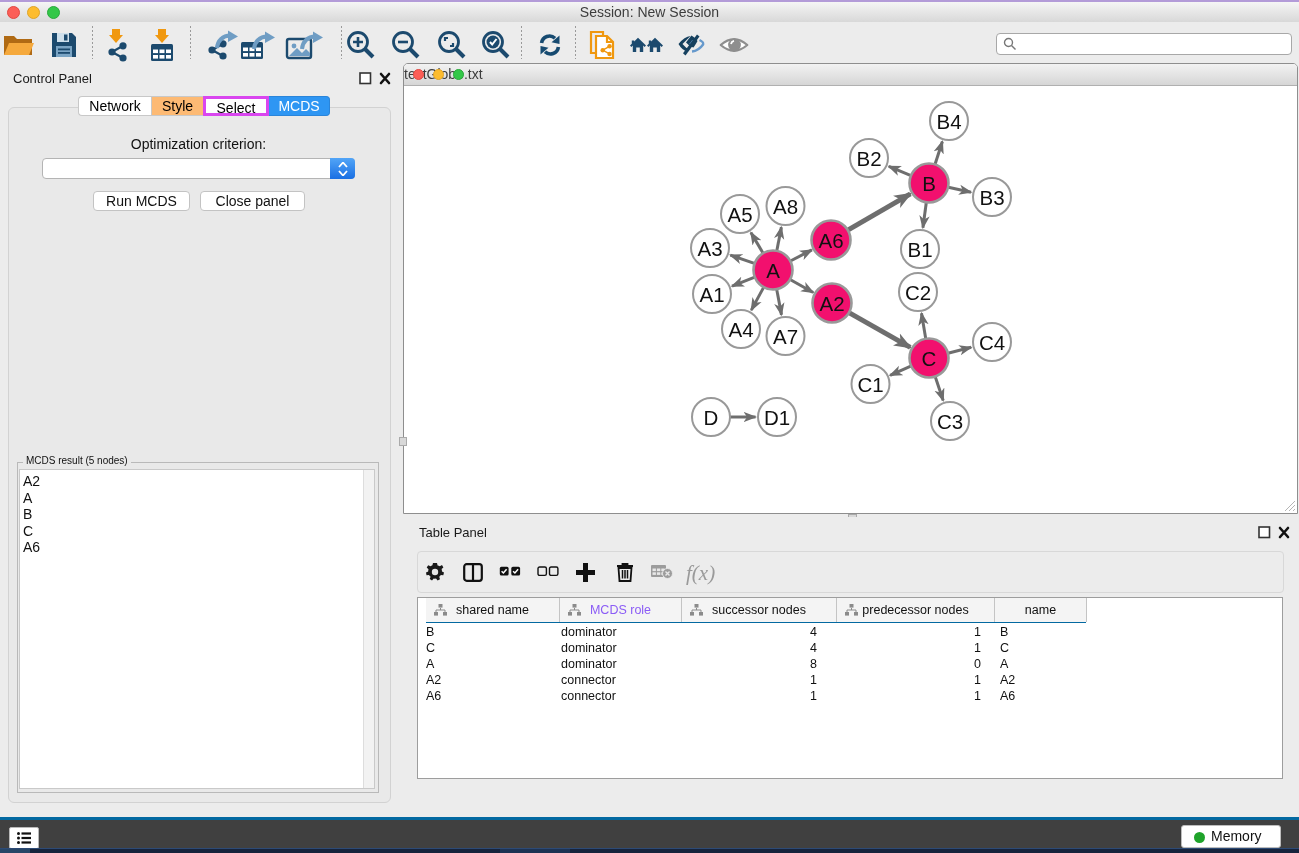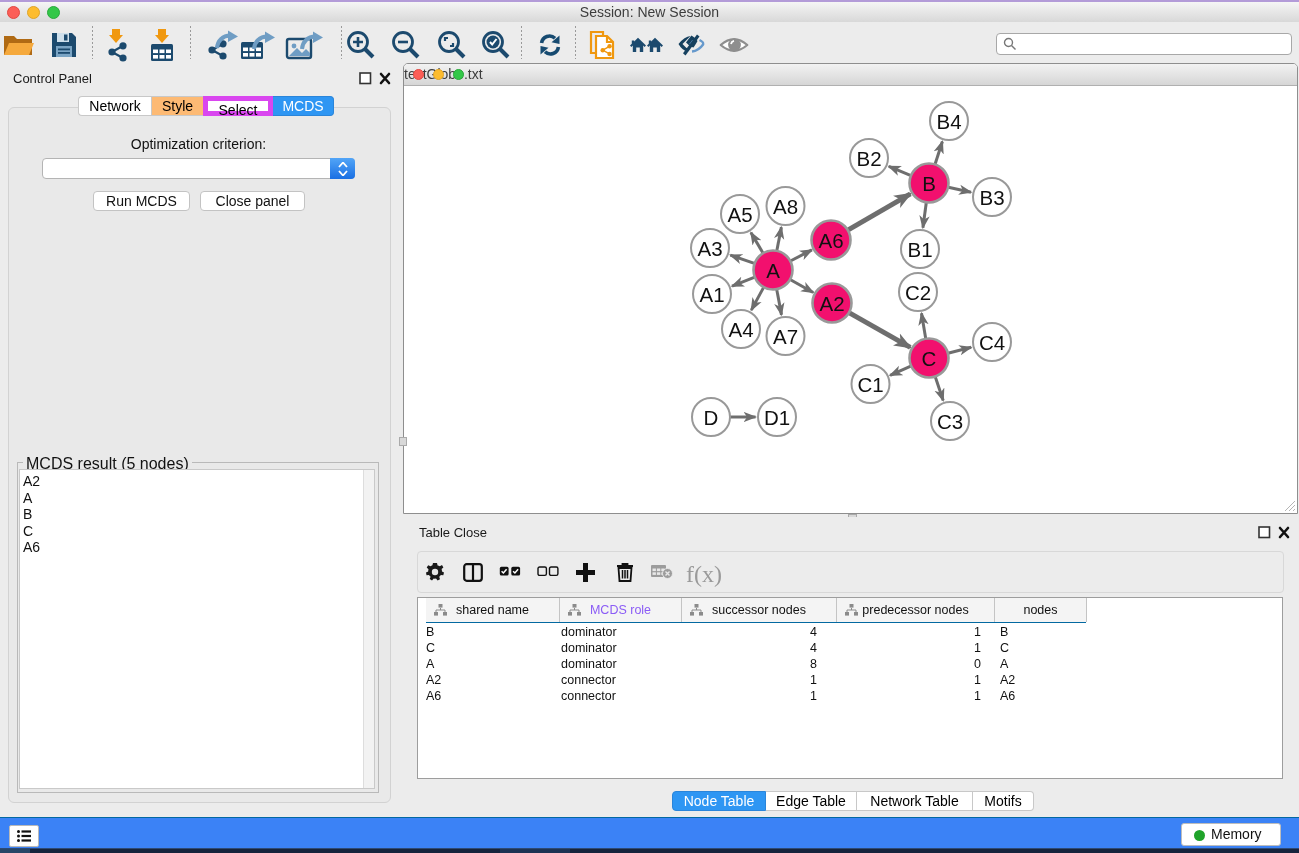--- a/index.html
+++ b/index.html
@@ -161,36 +161,36 @@
 </div>
 <div class="abs" style="left:13px;top:71px;font-size:13px;color:#1a1a1a">Control Panel</div>
 <svg width="34" height="13" viewBox="0 0 34 13" style="position:absolute;left:359px;top:72px">
 <rect x="1" y="1" width="10.5" height="10.5" fill="#fff" stroke="#333" stroke-width="1.6"></rect>
 <path d="M22 2 L30 11 M30 2 L22 11" stroke="#111" stroke-width="2.6" stroke-linecap="round"></path>
   </svg>
 <div class="abs" style="left:8px;top:107px;width:381px;height:694px;background:#e9e9e9;border:1px solid #d2d2d2;border-radius:6px"></div>
 <div class="abs" style="left:78px;top:96px;height:20px;display:flex;font-size:14px;text-align:center">
 <div style="width:72px;background:#fff;border:1px solid #c8c8c8;border-right:none;border-radius:4px 0 0 4px;line-height:19px">Network</div>
 <div style="width:51px;background:#fdba74;border:1px solid #c8c8c8;border-right:none;line-height:19px">Style</div>
-<div style="width:60px;background:#fff;border:5px solid #d946ef;line-height:19px">Select</div>
+<div style="width:60px;background:#fff;border:3px solid #d946ef;line-height:19px">Select</div>
 <div style="width:60px;background:#2e96f3;color:#fff;border:1px solid #2a85da;border-left:none;border-radius:0 4px 4px 0;line-height:19px">MCDS</div>
 </div>
 <div class="abs" style="left:0;top:136px;width:397px;text-align:center;font-size:14px;color:#111">Optimization criterion:</div>
 <div class="abs" style="left:42px;top:158px;width:313px;height:21px;background:#fff;border:1px solid #b4b4b4;border-radius:4px;box-sizing:border-box">
 <div style="position:absolute;right:-1px;top:-1px;width:25px;height:21px;background:linear-gradient(#52a5f7,#1a6fe3);border-radius:0 4px 4px 0">
 <svg width="12" height="14" viewBox="0 0 12 14" style="position:absolute;left:6.5px;top:3.5px">
         <path d="M2 5 L6 0.5 L10 5" fill="none" stroke="#fff" stroke-width="1.8"></path>
         <path d="M2 9 L6 13.5 L10 9" fill="none" stroke="#fff" stroke-width="1.8"></path>
       </svg>
 </div>
   </div>
 <div class="abs" style="left:93px;top:191px;width:97px;height:20px;background:#fff;border:1px solid #c3c3c3;border-radius:4px;box-sizing:border-box;text-align:center;font-size:14px;line-height:18px;color:#111">Run MCDS</div>
 <div class="abs" style="left:200px;top:191px;width:105px;height:20px;background:#fff;border:1px solid #c3c3c3;border-radius:4px;box-sizing:border-box;text-align:center;font-size:14px;line-height:18px;color:#111">Close panel</div>
 <div class="abs" style="left:17px;top:462px;width:362px;height:331px;border:1px solid #b9b9b9;box-sizing:border-box">
-<div style="position:absolute;left:5px;top:-8px;background:#e9e9e9;padding:0 3px;font-size:16px;color:#111">MCDS result (5 nodes)</div>
+<div style="position:absolute;left:5px;top:-8px;background:#e9e9e9;padding:0 3px;font-size:10px;color:#111">MCDS result (5 nodes)</div>
 <div style="position:absolute;left:1px;top:6px;width:354px;height:318px;background:#fff;border:1px solid #c9c9c9">
 <div style="padding:3px 0 0 3px;font-size:14px;line-height:16.5px;color:#111">A2<br>A<br>B<br>C<br>A6</div>
 <div style="position:absolute;right:0;top:0;width:10px;height:100%;background:#f2f2f2;border-left:1px solid #ddd"></div>
 </div>
   </div>
 <div class="abs" style="left:403px;top:63px;width:895px;height:451px;border:1px solid #8e8e8e;border-radius:5px 5px 0 0;box-sizing:border-box;background:#fff">
 <div style="position:absolute;left:0;top:0;width:100%;height:21px;background:linear-gradient(#f2f2f2,#d6d6d6);border-bottom:1px solid #b0b0b0;border-radius:4px 4px 0 0">
 <div style="position:absolute;left:0;top:0;width:100%;font-size:14px;color:#3c3c3c;line-height:21px">testGlobe.txt</div>
 <div style="position:absolute;left:9px;top:5px;width:11px;height:11px;border-radius:50%;background:#fc5e57;border:1px solid #e14942;box-sizing:border-box"></div>
 <div style="position:absolute;left:29px;top:5px;width:11px;height:11px;border-radius:50%;background:#fdbc2e;border:1px solid #e0a427;box-sizing:border-box"></div>
@@ -273,21 +273,21 @@
       <g stroke="#b5b5b5" stroke-width="1">
         <line x1="13" y1="3" x2="3" y2="13"></line>
         <line x1="13" y1="7" x2="7" y2="13"></line>
         <line x1="13" y1="11" x2="11" y2="13"></line>
       </g>
     </svg>
 </div>
 <div class="abs" style="left:399px;top:437px;width:6px;height:7px;background:#d8d8d8;border:1px solid #aaa"></div>
 <div class="abs" style="left:848px;top:514px;width:7px;height:6px;background:#d8d8d8;border:1px solid #aaa"></div>
 <div class="abs" id="tablepanel" style="left:403px;top:517px;width:896px;height:300px;background:#ececec">
-<div class="abs" style="left:16px;top:8px;font-size:13px;color:#1a1a1a">Table Close</div>
+<div class="abs" style="left:16px;top:8px;font-size:13px;color:#1a1a1a">Table Panel</div>
 <svg width="34" height="13" viewBox="0 0 34 13" style="position:absolute;left:855px;top:9px">
 <rect x="1" y="1" width="10.5" height="10.5" fill="#fff" stroke="#333" stroke-width="1.6"></rect>
 <path d="M22 2 L30 11 M30 2 L22 11" stroke="#111" stroke-width="2.6" stroke-linecap="round"></path>
     </svg>
 <svg width="18" height="18" viewBox="0 0 18 18" style="position:absolute;left:23px;top:46px">
       <g fill="#1a1a1a">
         <path d="M9 0 L11 0 L11.6 2.4 A7 7 0 0 1 13.8 3.3 L16 2 L17.4 4.4 L15.6 6.1 A7 7 0 0 1 16 8.4 L18 9.6 L17.3 12.2 L14.8 12 A7 7 0 0 1 13.2 13.8 L14 16.2 L11.6 17.5 L10 15.6 A7 7 0 0 1 7.7 15.6 L6 17.4 L3.7 16 L4.6 13.7 A7 7 0 0 1 3 12 L0.5 12.2 L0 9.5 L2.2 8.5 A7 7 0 0 1 2.5 6.2 L0.7 4.5 L2.2 2.2 L4.5 3.2 A7 7 0 0 1 6.4 2.2 L7 0 Z"></path>
       </g>
       <circle cx="9" cy="9" r="3.2" fill="#e8e8e8"></circle>
     </svg>
@@ -329,21 +329,21 @@
         <rect x="1.5" y="4.5" width="3.4" height="2.6"></rect>
         <rect x="5.9" y="4.5" width="3.4" height="2.6"></rect>
         <rect x="10.3" y="4.5" width="3.4" height="2.6"></rect>
         <rect x="1.5" y="8.3" width="3.4" height="2.6"></rect>
         <rect x="5.9" y="8.3" width="3.4" height="2.6"></rect>
         <rect x="10.3" y="8.3" width="3.4" height="2.6"></rect>
       </g>
       <circle cx="16.5" cy="9.5" r="5" fill="#9c9c9c" stroke="#e8e8e8" stroke-width="1"></circle>
       <path d="M14.5 7.5 L18.5 11.5 M18.5 7.5 L14.5 11.5" stroke="#e8e8e8" stroke-width="1.4"></path>
     </svg>
-<div style="position:absolute;left:283px;top:44px;font-family:'Liberation Serif',serif;font-size:24px;color:#9a9a9a">f(x)</div>
+<div style="position:absolute;left:283px;top:44px;font-family:'Liberation Serif',serif;font-style:italic;font-size:21px;color:#9a9a9a">f(x)</div>
 <div class="abs" style="left:14px;top:34px;width:867px;height:42px;border:1px solid #d8d8d8;border-radius:4px;box-sizing:border-box"></div>
 <div class="abs" style="left:14px;top:80px;width:866px;height:182px;background:#fff;border:1px solid #9d9d9d;box-sizing:border-box">
 <div class="abs" style="left:8px;top:0;width:660px;height:24px;background:#f4f4f4;border-bottom:1px solid #0369a1">
 <div class="abs" style="left:0px;top:0;width:134px;height:24px;border-right:1px solid #c4c4c4;box-sizing:border-box">
 <svg width="13" height="12" viewBox="0 0 13 12" style="position:absolute;left:8px;top:6px">
             <g fill="#8b8b8b">
               <rect x="4.5" y="0" width="4" height="3.6"></rect>
               <rect x="0" y="8" width="4" height="3.6"></rect>
               <rect x="9" y="8" width="4" height="3.6"></rect>
             </g>
@@ -378,21 +378,21 @@
             <g fill="#8b8b8b">
               <rect x="4.5" y="0" width="4" height="3.6"></rect>
               <rect x="0" y="8" width="4" height="3.6"></rect>
               <rect x="9" y="8" width="4" height="3.6"></rect>
             </g>
             <path d="M6.5 4 V6 M2 8 V6 H11 V8" stroke="#8b8b8b" fill="none" stroke-width="1"></path>
           </svg>
 <div style="width:100%;text-align:center;font-size:12.5px;line-height:24px;color:#111">predecessor nodes</div>
         </div>
 <div class="abs" style="left:569px;top:0;width:92px;height:24px;border-right:1px solid #c4c4c4;box-sizing:border-box">
-<div style="width:100%;text-align:center;font-size:12.5px;line-height:24px;color:#111">nodes</div>
+<div style="width:100%;text-align:center;font-size:12.5px;line-height:24px;color:#111">name</div>
         </div>
 </div>
 <div class="abs" style="left:0;top:26px;width:100%;height:16px;font-size:12.5px;line-height:16px;color:#111">
 <div class="abs" style="left:8px">B</div>
         <div class="abs" style="left:143px">dominator</div>
 <div class="abs" style="left:256px;width:143px;text-align:right">4</div>
 <div class="abs" style="left:411px;width:152px;text-align:right">1</div>
 <div class="abs" style="left:582px">B</div>
       </div>
 <div class="abs" style="left:0;top:42px;width:100%;height:16px;font-size:12.5px;line-height:16px;color:#111">
@@ -417,28 +417,22 @@
 <div class="abs" style="left:582px">A2</div>
       </div>
 <div class="abs" style="left:0;top:90px;width:100%;height:16px;font-size:12.5px;line-height:16px;color:#111">
 <div class="abs" style="left:8px">A6</div>
         <div class="abs" style="left:143px">connector</div>
 <div class="abs" style="left:256px;width:143px;text-align:right">1</div>
 <div class="abs" style="left:411px;width:152px;text-align:right">1</div>
 <div class="abs" style="left:582px">A6</div>
       </div>
 </div>
-<div class="abs" style="left:269px;top:274px;height:20px;display:flex;font-size:14px;text-align:center">
-<div style="width:92px;background:#2e96f3;color:#fff;border:1px solid #2a85da;border-radius:4px 0 0 4px;line-height:19px">Node Table</div>
-<div style="width:90px;background:#fff;border:1px solid #c8c8c8;border-left:none;line-height:19px">Edge Table</div>
-<div style="width:115px;background:#fff;border:1px solid #c8c8c8;border-left:none;line-height:19px">Network Table</div>
-<div style="width:60px;background:#fff;border:1px solid #c8c8c8;border-left:none;border-radius:0 4px 4px 0;line-height:19px">Motifs</div>
-</div>
-</div>
-<div class="abs" style="left:0;top:817px;width:1299px;height:31px;background:#3b82f6;border-top:1px solid #0369a1">
+</div>
+<div class="abs" style="left:0;top:817px;width:1299px;height:31px;background:#404040;border-top:3px solid #0369a1">
 <div class="abs" style="left:9px;top:7px;width:28px;height:20px;background:#fff;border:1px solid #b9b9b9;border-radius:2px">
 <svg width="14" height="12" viewBox="0 0 14 12" style="position:absolute;left:7px;top:4px">
         <g fill="#111">
           <circle cx="1.5" cy="1.5" r="1.5"></circle>
           <circle cx="1.5" cy="6" r="1.5"></circle>
           <circle cx="1.5" cy="10.5" r="1.5"></circle>
           <rect x="4.5" y="0.4" width="9.5" height="2.2"></rect>
           <rect x="4.5" y="4.9" width="9.5" height="2.2"></rect>
           <rect x="4.5" y="9.4" width="9.5" height="2.2"></rect>
         </g>

